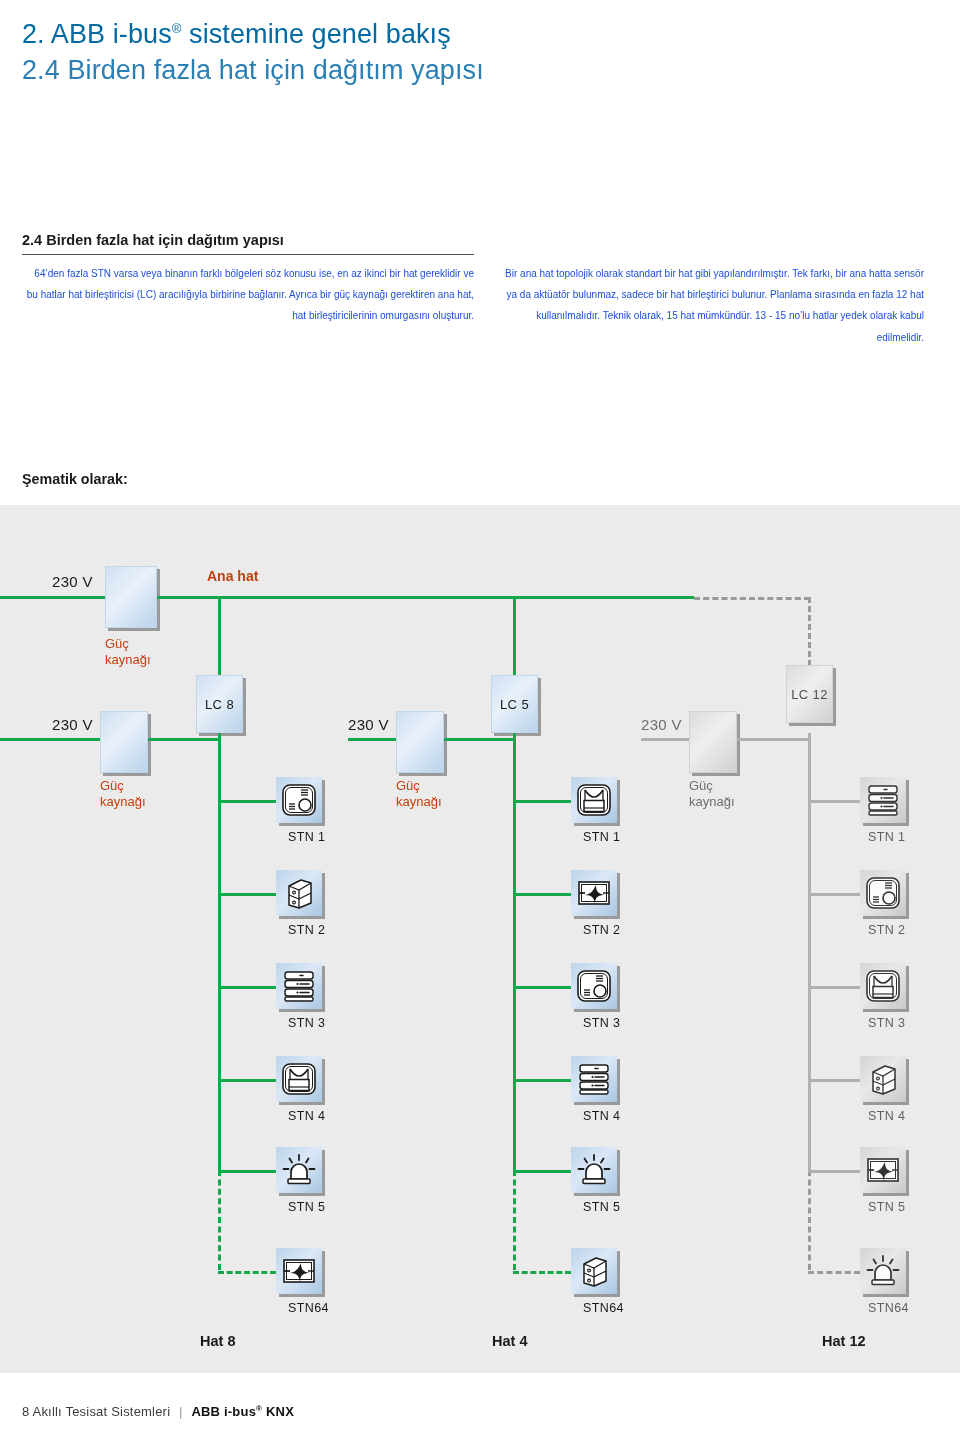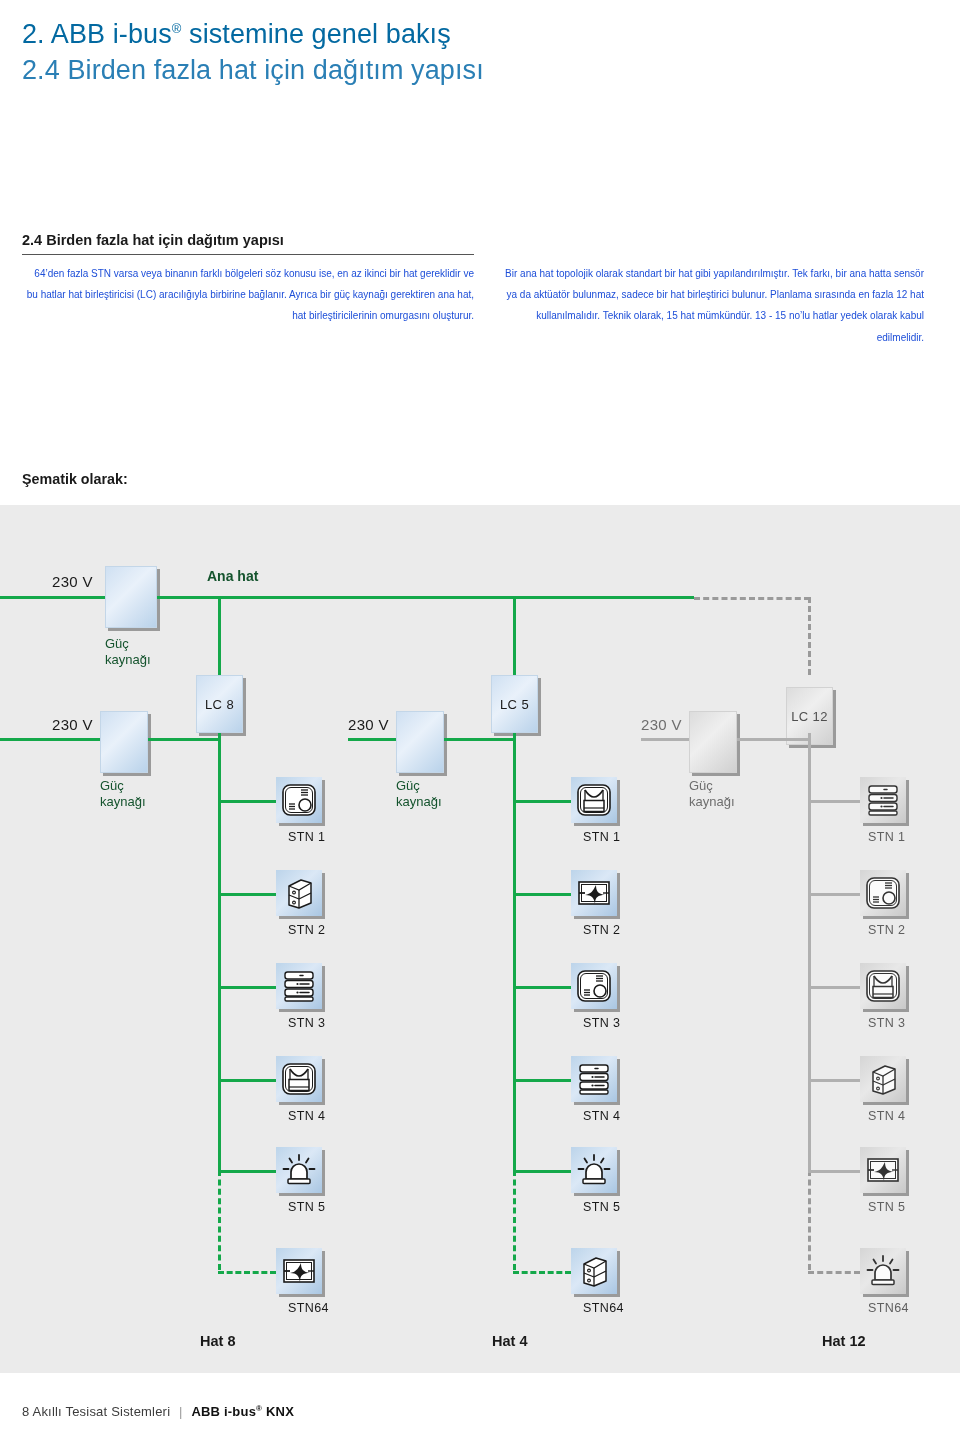--- a/index.html
+++ b/index.html
@@ -56,21 +56,21 @@
     background: linear-gradient(135deg, #dcdcdc 0%, #efefef 42%, #d0d0d0 100%);
     border-color: #d2d2d2;
   }
   .gbox .lbl {
     position: absolute; left: 0; right: 0; top: 50%;
     transform: translateY(-50%);
     text-align: center; font-size: 13px; color: #1a1a1a;
     letter-spacing: .4px;
   }
 
-  .cap { position: absolute; font-size: 13px; color: #14532d; line-height: 15.5px; }
+  .cap { position: absolute; font-size: 13px; color: #c2410c; line-height: 15.5px; }
   .cap.b { font-weight: bold; font-size: 14px; }
   .cap.gray { color: #6e6e6e; }
   .volt { position: absolute; font-size: 15px; color: #1a1a1a; letter-spacing: .3px; }
   .volt.gray { color: #6e6e6e; }
 
   
   .dev {
     position: absolute; width: 46px; height: 46px;
     background: linear-gradient(135deg, #bcd4ea 0%, #dbe8f6 45%, #a9c6e2 100%);
     box-shadow: 3px 3px 0 0 #9a9a9a;
@@ -130,21 +130,21 @@
 
     <div class="ln v" style="left:218px; top:91px; height:79px;"></div>
     <div class="ln v" style="left:513px; top:91px; height:79px;"></div>
 
     <div class="gbox" style="left:196px; top:170px; width:47px; height:58px;">
       <span class="lbl">LC 8</span>
     </div>
     <div class="gbox" style="left:491px; top:170px; width:47px; height:58px;">
       <span class="lbl">LC 5</span>
     </div>
-    <div class="gbox gray" style="left:786px; top:182px; width:47px; height:58px;">
+    <div class="gbox gray" style="left:786px; top:160px; width:47px; height:58px;">
       <span class="lbl" style="color:#4f4f4f;">LC 12</span>
     </div>
 
     <div class="ln h" style="left:0; top:233px; width:100px;"></div>
     <div class="volt" style="left:52px; top:211px;">230 V</div>
     <div class="gbox" style="left:100px; top:206px; width:48px; height:62px;"></div>
     <div class="ln h" style="left:148px; top:233px; width:73px;"></div>
     <div class="cap" style="left:100px; top:273px;">
       <span>Güç</span><br>
       <span>kaynağı</span>

